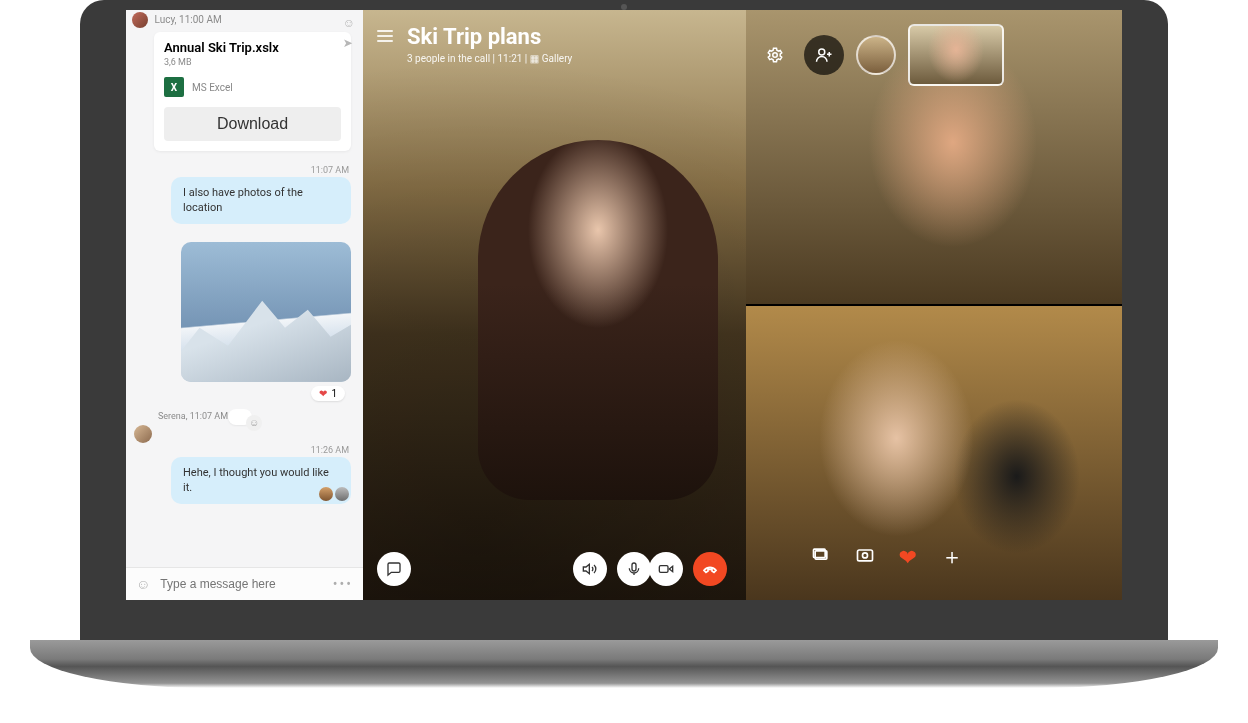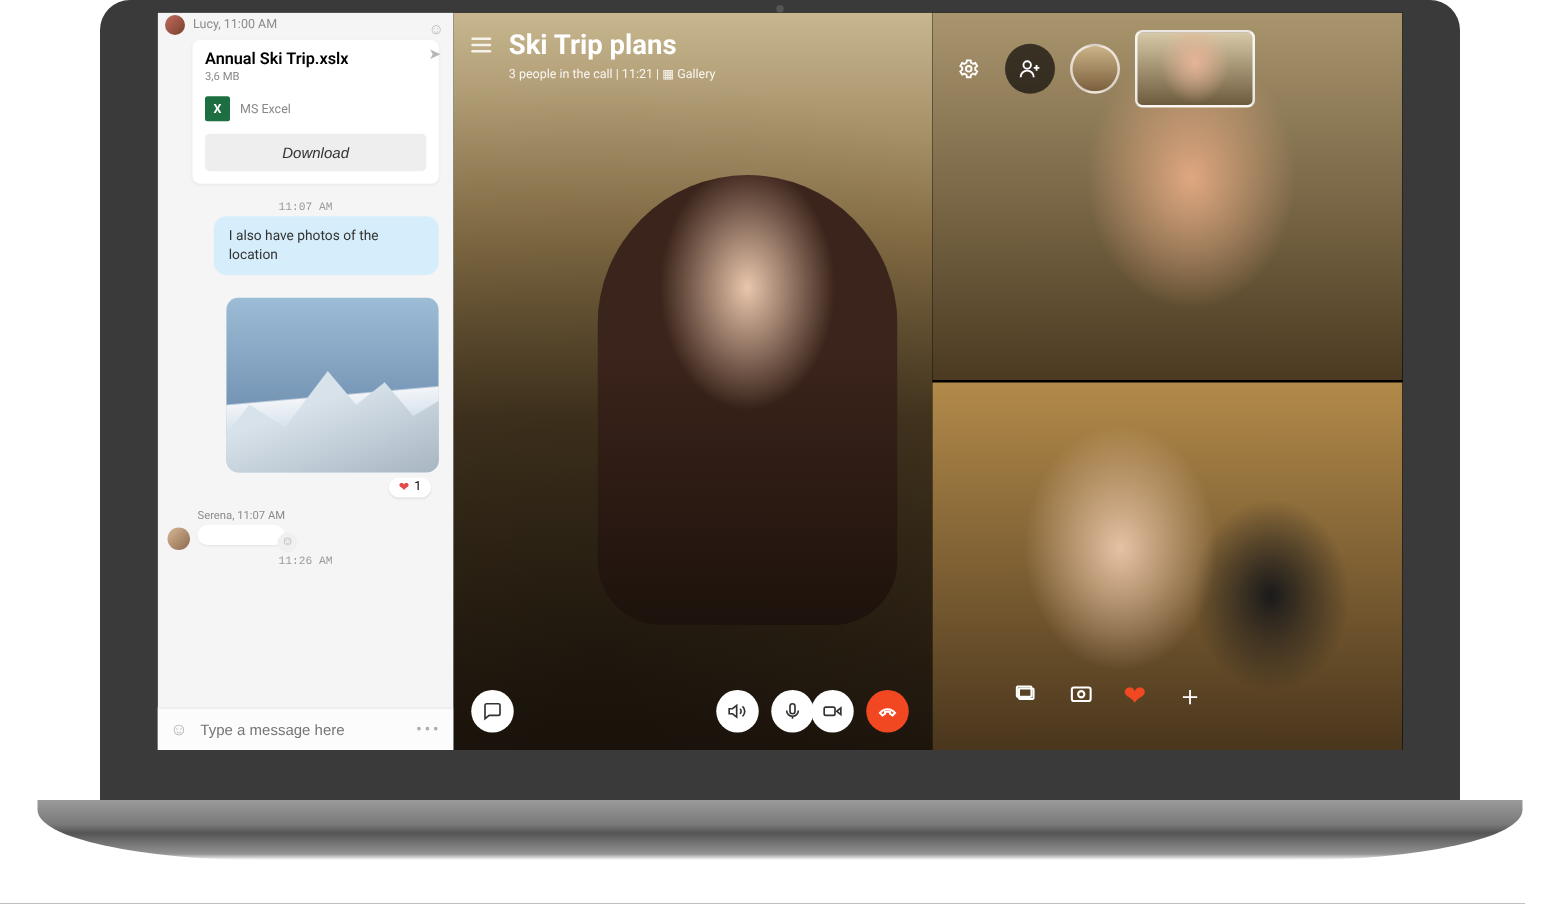--- a/index.html
+++ b/index.html
@@ -84,30 +84,28 @@
     border-radius: 2px;
   }
   .file-app-name { font-size: 10px; color: #888; text-align: right; }
   .download-btn {
     margin-top: 10px;
     width: 100%;
     background: #eee;
     border: none;
     border-radius: 4px;
     padding: 8px;
-    font-size: 12px;
+    font-size: 16px;
     color: #333;
     cursor: pointer;
-    font-style: italic;
   }
   .time-right {
     font-size: 9px; color: #9a9a9a;
-    text-align: center;
+    text-align: right;
     padding: 2px 14px;
-    font-family: Liberation Mono, monospace;
   }
   .bubble {
     border-radius: 10px;
     padding: 8px 12px;
     font-size: 11px;
     line-height: 1.4;
     max-width: 180px;
   }
   .bubble-out {
     align-self: flex-end;
@@ -149,21 +147,21 @@
     box-shadow: 0 1px 2px rgba(0,0,0,0.1);
     display:flex; align-items:center; gap:4px;
   }
   .reaction .heart { color:#e54848; }
   .in-row { display:flex; gap:6px; padding:0 8px; align-items:flex-start; }
   .in-av {
     width:18px;height:18px;border-radius:50%;
     background: linear-gradient(135deg,#d7b895,#8c6a4e);
     flex-shrink:0; margin-top:16px;
   }
-  .in-col { display:flex; flex-direction:column; }
+  .in-col { display:flex; flex-direction:row; }
   .in-name { font-size:9px; color:#8b8b8b; padding:2px 0;}
   .bubble-in {
     background:#fff;
     color:#333;
     box-shadow: 0 1px 2px rgba(0,0,0,0.06);
     margin-bottom:6px;
     position:relative;
   }
   .react-dot{
     position:absolute; right:-10px; top:6px;
@@ -380,20 +378,27 @@
         <div class="in-col">
           <div class="in-name">Serena, 11:07 AM</div>
           <div class="bubble bubble-in">
             <span class="react-dot">☺</span>
           </div>
         </div>
       </div>
 
       <div class="time-right">11:26 AM</div>
 
+      <div class="col" style="position:relative;">
+        <div class="bubble bubble-out">Hehe, I thought you would like it.</div>
+        <div class="seen" style="top:30px;">
+          <span class="dot d1"></span>
+          <span class="dot d2"></span>
+        </div>
+      </div>
 
       <div class="composer">
         <span class="smile">☺</span>
         <input placeholder="Type a message here" style="">
         <span class="more">•••</span>
       </div>
     </div>
 
     <div class="call-pane">
 

